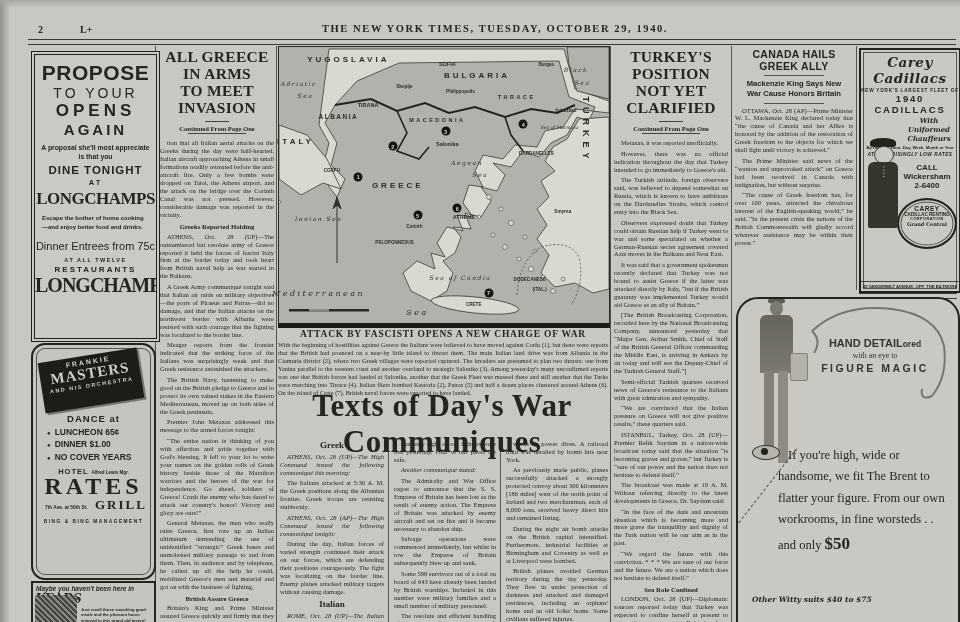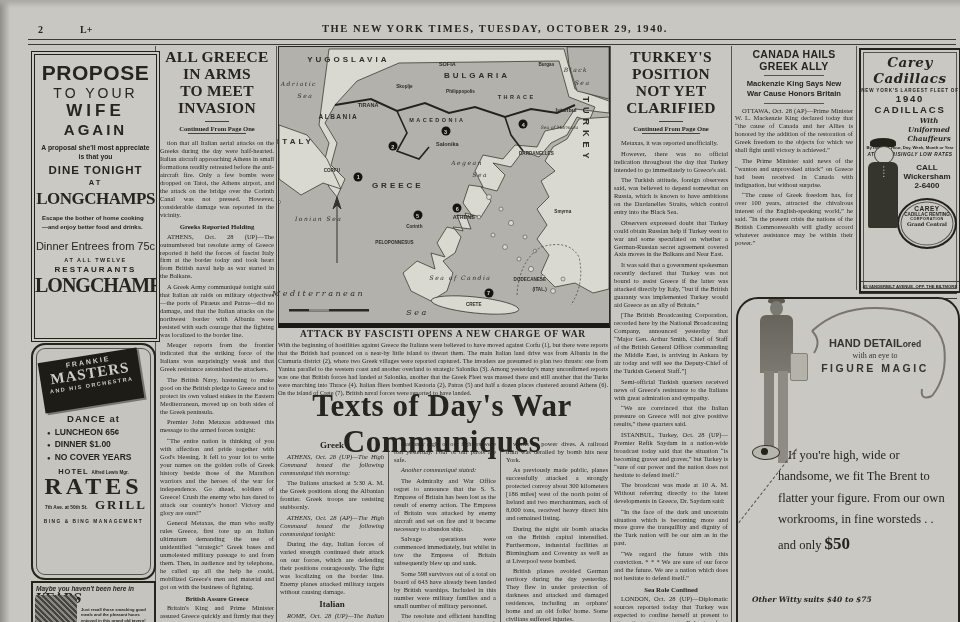--- a/index.html
+++ b/index.html
@@ -185,21 +185,21 @@
   <div class="vr" style="left:276px"></div>
   <div class="vr" style="left:610px"></div>
   <div class="vr" style="left:731px"></div>
   <div class="vr" style="left:856px;bottom:332px"></div>
   <div class="vr" style="left:388px;top:438px"></div>
   <div class="vr" style="left:500px;top:438px"></div>
 
   <div class="ad-long">
     <div class="lg1">PROPOSE</div>
     <div class="lg2">TO YOUR</div>
-    <div class="lg3">WIFE</div>
+    <div class="lg3">OPENS</div>
     <div class="lg4">AGAIN</div>
     <div class="lgnote">A proposal she'll most appreciate is that you</div>
     <div class="lgdine">DINE TONIGHT</div>
     <div class="lgat">AT</div>
     <div class="lgname">LONGCHAMPS</div>
     <div class="lgesc">Escape the bother of home cooking—and enjoy better food and drinks.</div>
     <div class="lgdinner">Dinner Entrees from 75c</div>
     <div class="lgtwelve">AT ALL TWELVE</div>
     <div class="lgrest">RESTAURANTS</div>
     <div class="lgname2">LONGCHAMPS</div>

